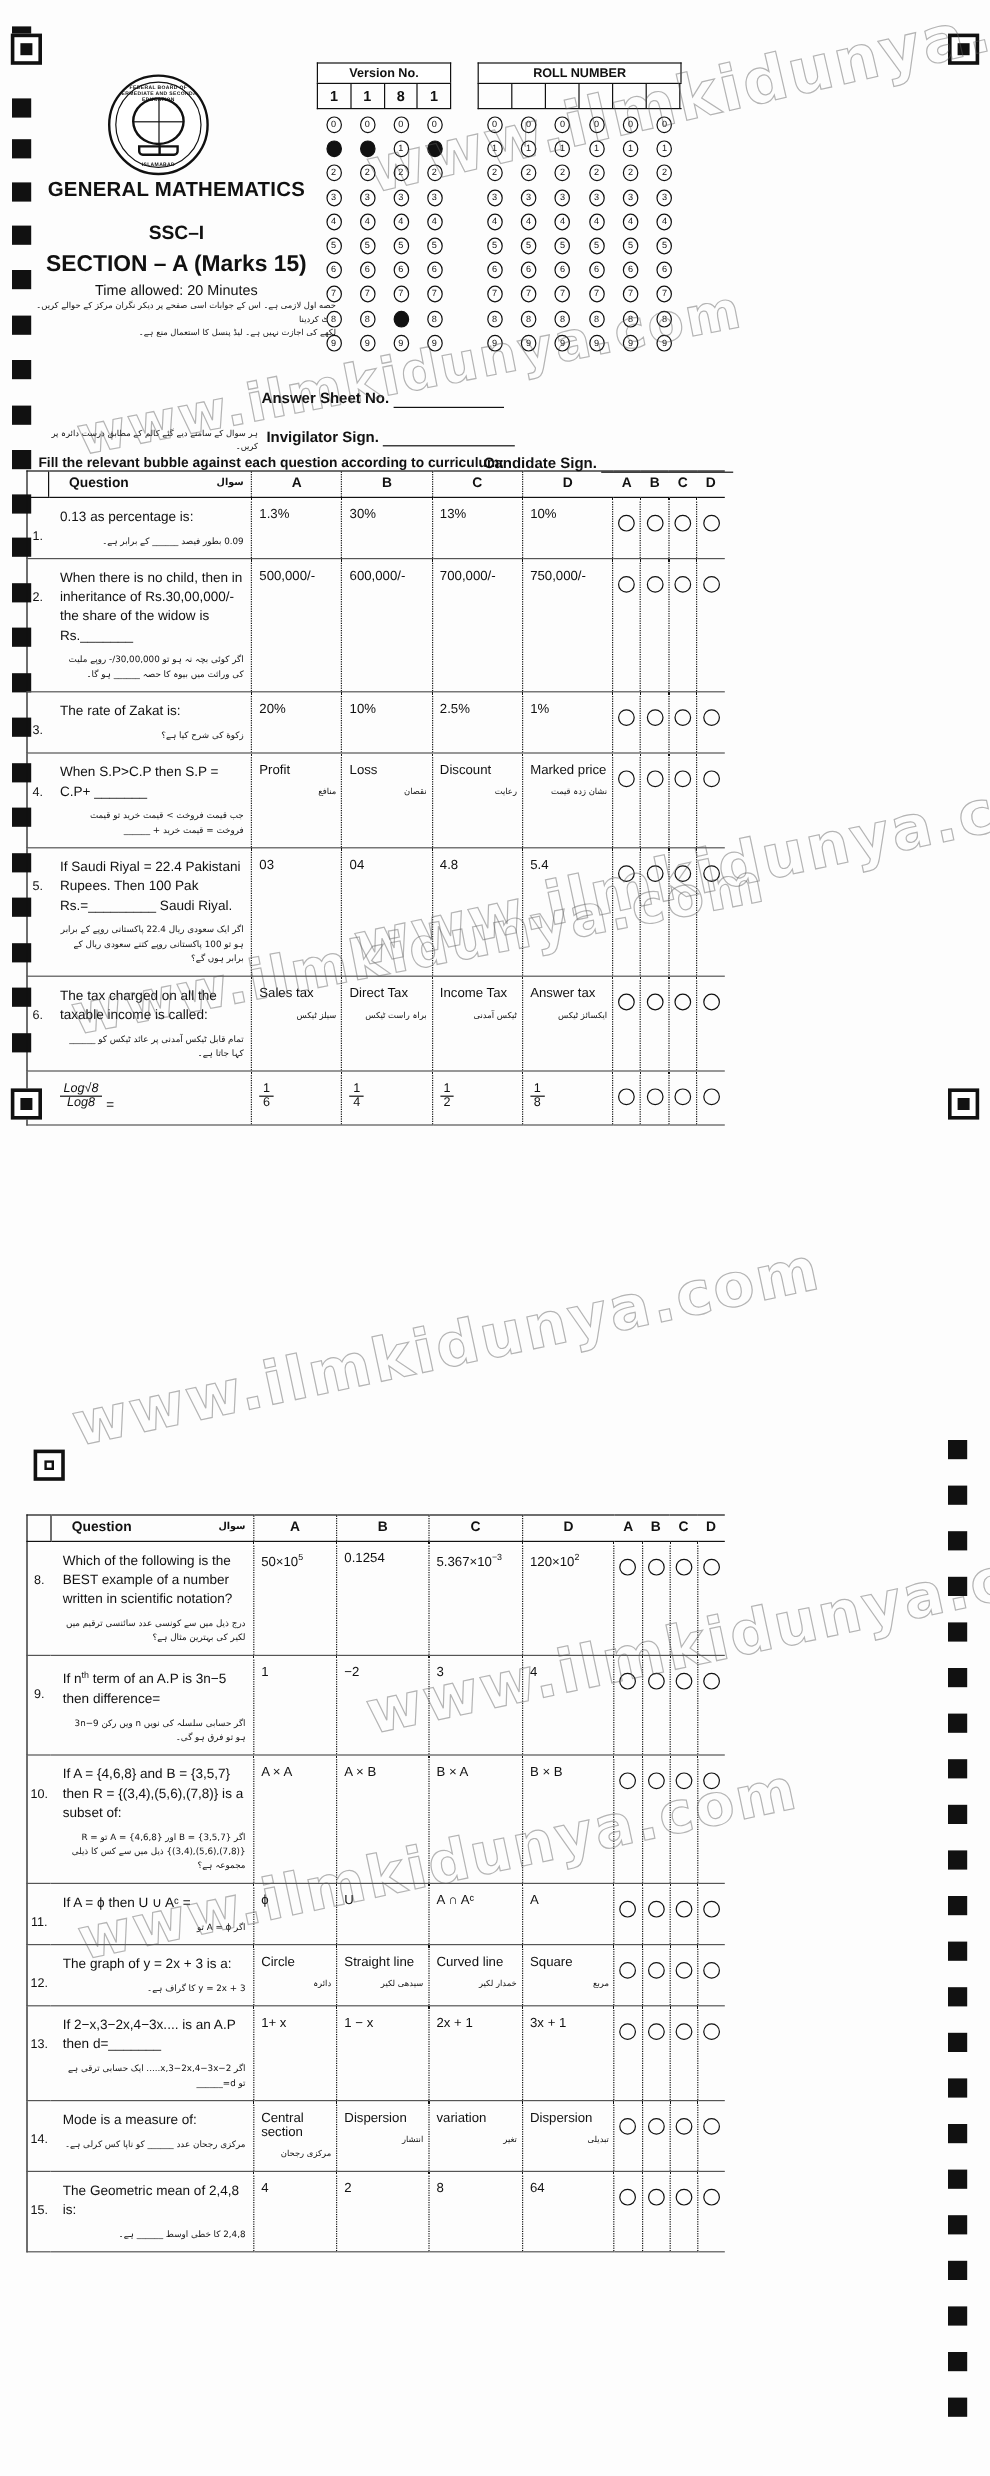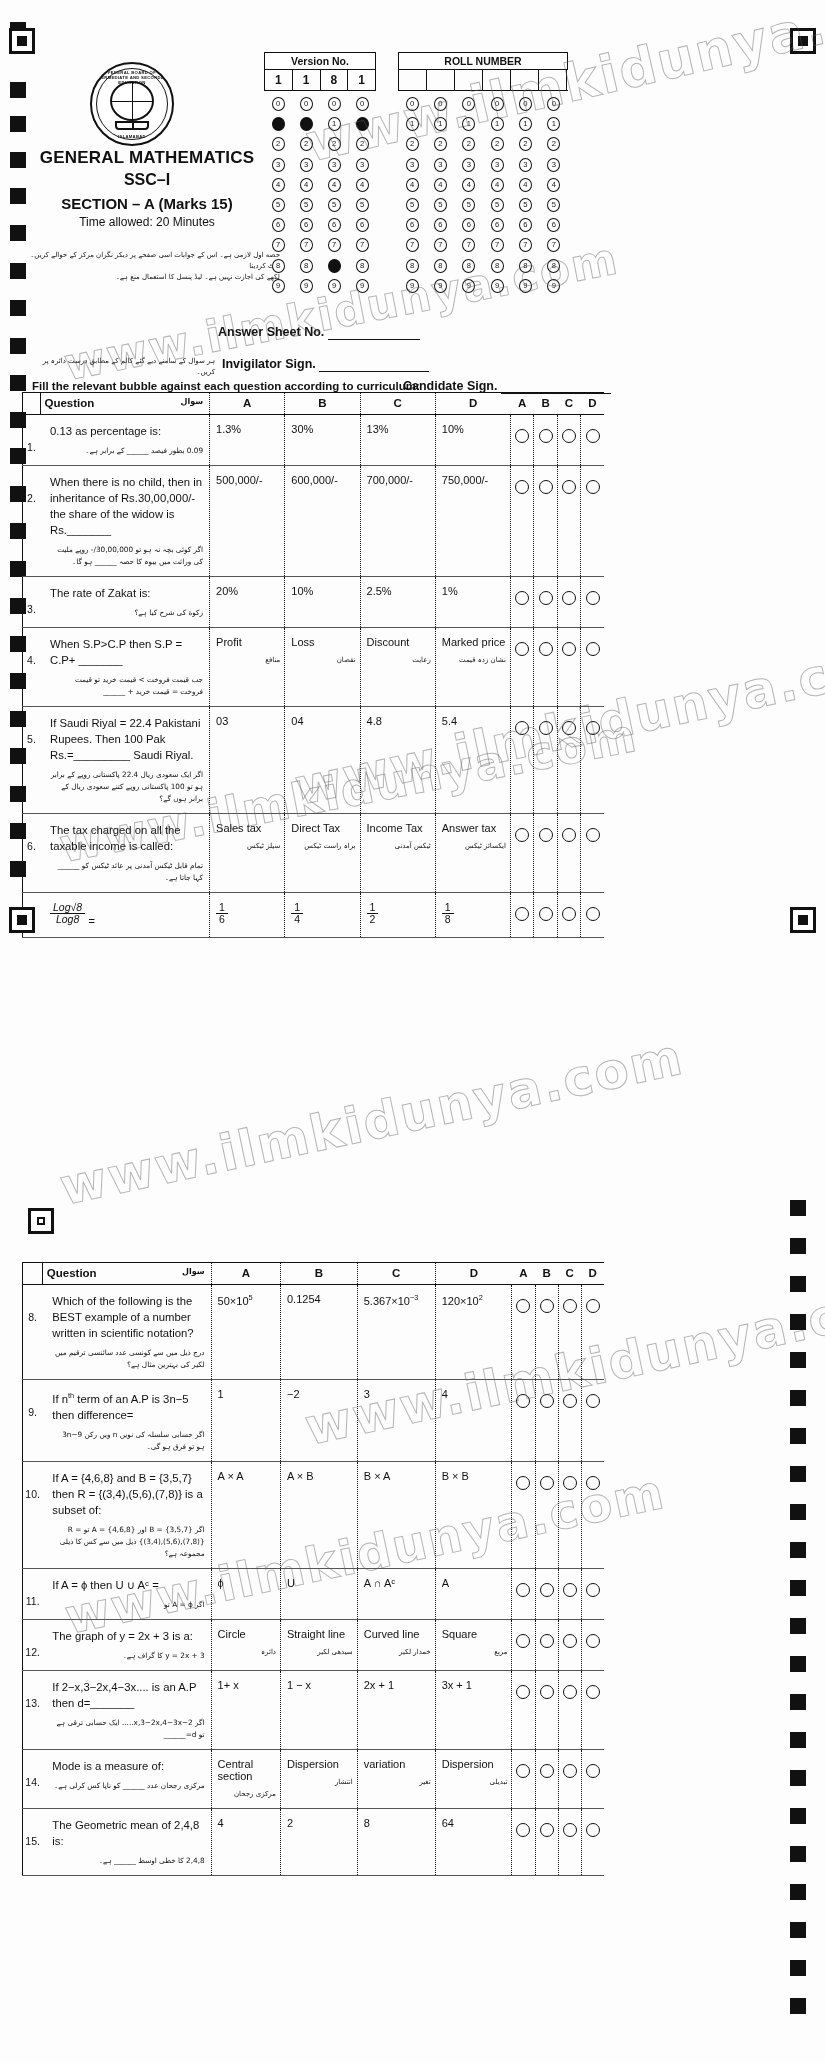--- a/index.html
+++ b/index.html
@@ -75,22 +75,22 @@
   .logo .book:before{content:"";position:absolute;left:50%;top:-2px;bottom:-2px;width:2px;background:#111;}
   .logo-text-top, .logo-text-bot {
     position:absolute; width:100%; text-align:center;
     font-size:4.2px; letter-spacing:.3px; font-weight:bold; color:#111;
   }
   .logo-text-top { top:6px; }
   .logo-text-bot { bottom:5px; }
 
   .title-blk { position:absolute; left:22px; top:148px; width:250px; text-align:center; }
   .t-main { font-size:17px; font-weight:bold; letter-spacing:.2px; }
-  .t-sub  { font-size:16px; font-weight:bold; margin-top:3px; }
-  .t-sec  { font-size:15px; font-weight:bold; margin-top:6px; }
+  .t-sub  { font-size:16px; font-weight:bold; margin-top:18px; }
+  .t-sec  { font-size:19px; font-weight:bold; margin-top:6px; }
   .t-time { font-size:12px; margin-top:3px; }
   .t-inst { font-size:9.6px; font-weight:bold; line-height:11.6px; margin-top:3px; }
   .t-inst .ital { font-style:italic; }
   .urdu {
     font-family:"DejaVu Sans", sans-serif;
     direction:rtl; text-align:right;
   }
   .t-urdu {
     position:absolute; left:22px; top:250px; width:258px;
     font-size:7px; line-height:11px; color:#111;
@@ -121,21 +121,21 @@
   .ln { display:inline-block; border-bottom:1.4px solid #111; }
   .ansline { position:absolute; font-size:12.5px; font-weight:bold; }
 
   
   .qtable { position:absolute; border-collapse:collapse; }
   .qtable td, .qtable th { vertical-align:top; }
   .hdrow td {
     border-top:1.6px solid #111; border-bottom:1.6px solid #111;
     font-size:11.5px; font-weight:bold; padding:4px 0 5px 0;
   }
-  .hdrow td.qh { text-align:left; padding-left:4px; border-left:1.4px solid #111; }
+  .hdrow td.qh { text-align:left; padding-left:17px; border-left:1.4px solid #111; }
   .hdrow td.oh { text-align:center; }
   .hdrow td.bh { text-align:center; }
   .hdrow td.numh { border-left:1.4px solid #111; }
   .rowdiv td { border-bottom:1px solid #555; }
   .qnum { font-size:10.5px; text-align:center; padding-top:26px; }
   .qcell { padding:8px 6px 8px 10px; font-size:11.3px; line-height:16px; }
   .qcell .ur { font-size:7.3px; line-height:12px; margin-top:6px; }
   .ocell {
     font-size:11px; padding:8px 4px 8px 6px;
     border-left:1.6px dotted #111;

